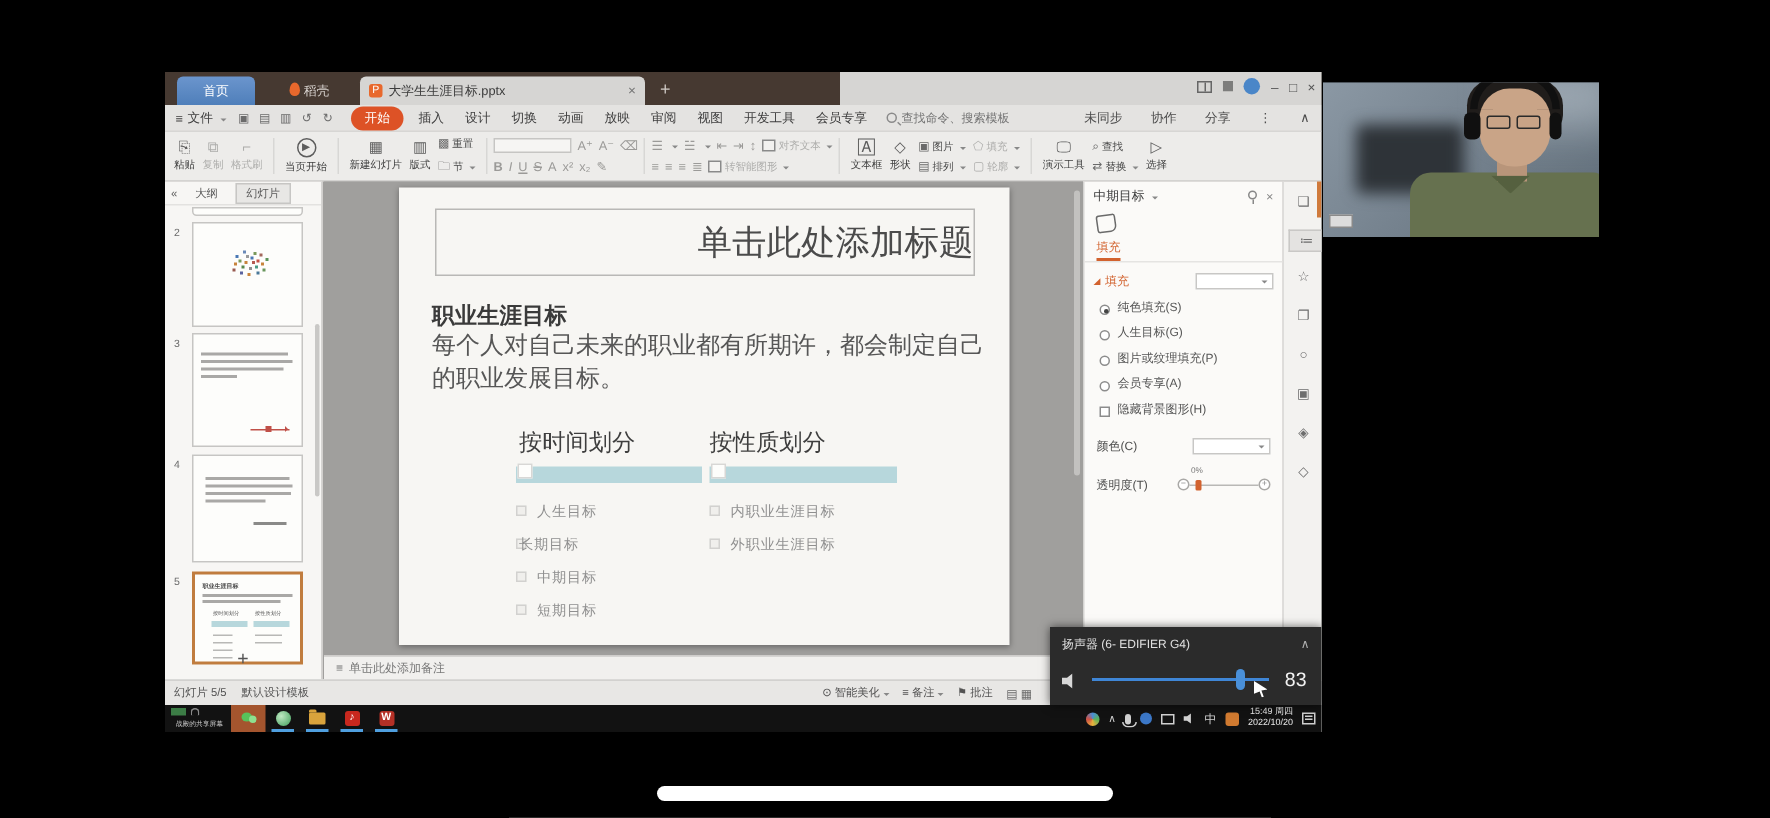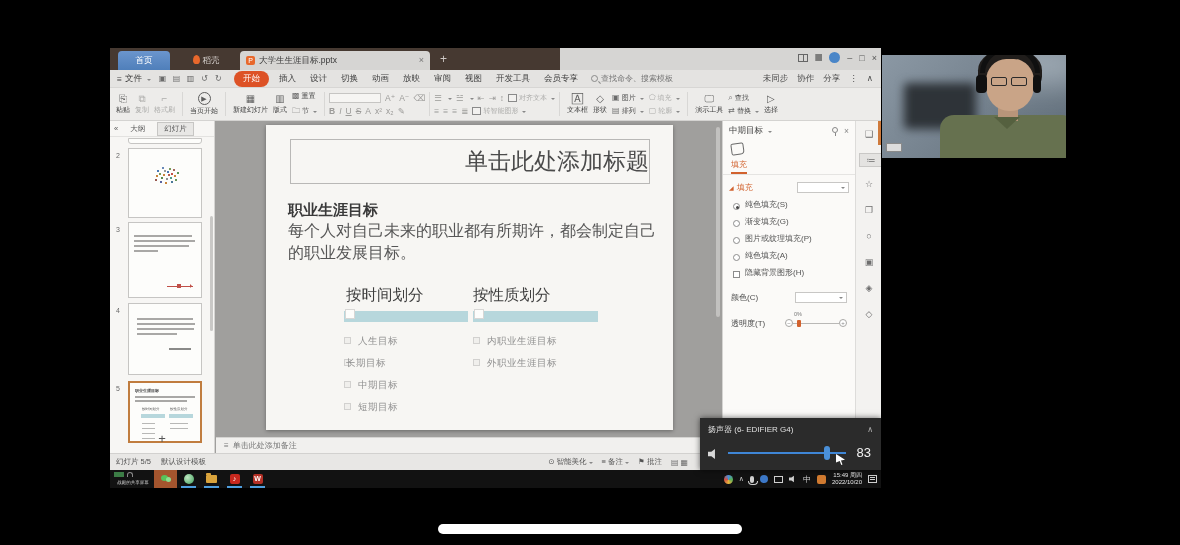--- a/index.html
+++ b/index.html
@@ -32,21 +32,21 @@
 .menubar{left:0;top:22px;width:771px;height:18px;background:#e4e3e1;display:flex;align-items:center;font-size:8.5px;color:#3e3e3e;gap:0;border-bottom:1px solid #d7d6d4}
 .menubar .file{display:flex;align-items:center;gap:3px;padding:0 7px}
 .qicons{display:flex;gap:5px;color:#6b6b6b;font-size:8px;padding-right:8px}
 .qicons span{width:9px;text-align:center}
 .mtab{padding:2px 7px;color:#3e3e3e}
 .mtab.active{background:#dd5226;color:#fff;border-radius:8px;padding:2px 9px;margin:0 3px}
 .msearch{display:flex;align-items:center;margin-left:6px;gap:3px}
 .mag{width:7px;height:7px;border:1px solid #8a8a8a;border-radius:50%;position:relative}
 .mag:after{content:"";position:absolute;left:6px;top:6px;width:3px;height:1px;background:#8a8a8a;transform:rotate(45deg)}
 .msearch input{border:0;background:transparent;font-size:8px;color:#9a9a9a;width:95px;outline:none}
-.mright{margin-left:auto;display:flex;align-items:flex-start;gap:9px;padding-right:8px;color:#4c4c4c}
+.mright{margin-left:auto;display:flex;align-items:flex-start;gap:19px;padding-right:8px;color:#4c4c4c}
 .caret{display:inline-block;width:0;height:0;border:2.5px solid transparent;border-top-color:#888;margin-left:2px;transform:translateY(2px)}
 
 
 .toolbar{left:0;top:40px;width:771px;height:33px;background:#edecea;border-bottom:1px solid #d4d3d1;display:flex;align-items:stretch;padding:2px 3px;gap:4px}
 .tgroup{display:flex;align-items:center;gap:5px;padding:0 3px}
 .tdiv{width:1px;background:#d8d7d5;margin:2px 0}
 .titem{display:flex;flex-direction:column;align-items:center;justify-content:center;gap:1px;color:#3f3f3f}
 .titem .glyph{font-size:10px;line-height:11px;color:#5d5d5d}
 .titem .lbl{font-size:7px;white-space:nowrap}
 .gray,.gray .glyph,.gray .lbl{color:#adadab!important;border-color:#c9c8c6!important}
@@ -516,29 +516,29 @@
           <span style="font-size:6px;margin-right:3px">◢</span>
           <span>填充</span>
           <span class="dd"></span>
         </div>
         <div class="opt">
             <span class="radio sel"></span>
             <span>纯色填充(S)</span>
           </div>
         <div class="opt">
             <span class="radio"></span>
-            <span>渐变填充(G)</span>
+            <span>人生目标(G)</span>
           </div>
         <div class="opt">
             <span class="radio"></span>
             <span>图片或纹理填充(P)</span>
           </div>
         <div class="opt">
             <span class="radio"></span>
-            <span>纯色填充(A)</span>
+            <span>会员专享(A)</span>
           </div>
         <div class="opt">
             <span class="chk"></span>
             <span>隐藏背景图形(H)</span>
           </div>
         <div class="pp-row">
           <span>颜色(C)</span>
           <span class="dd"></span>
         </div>
         <div class="pp-row">

